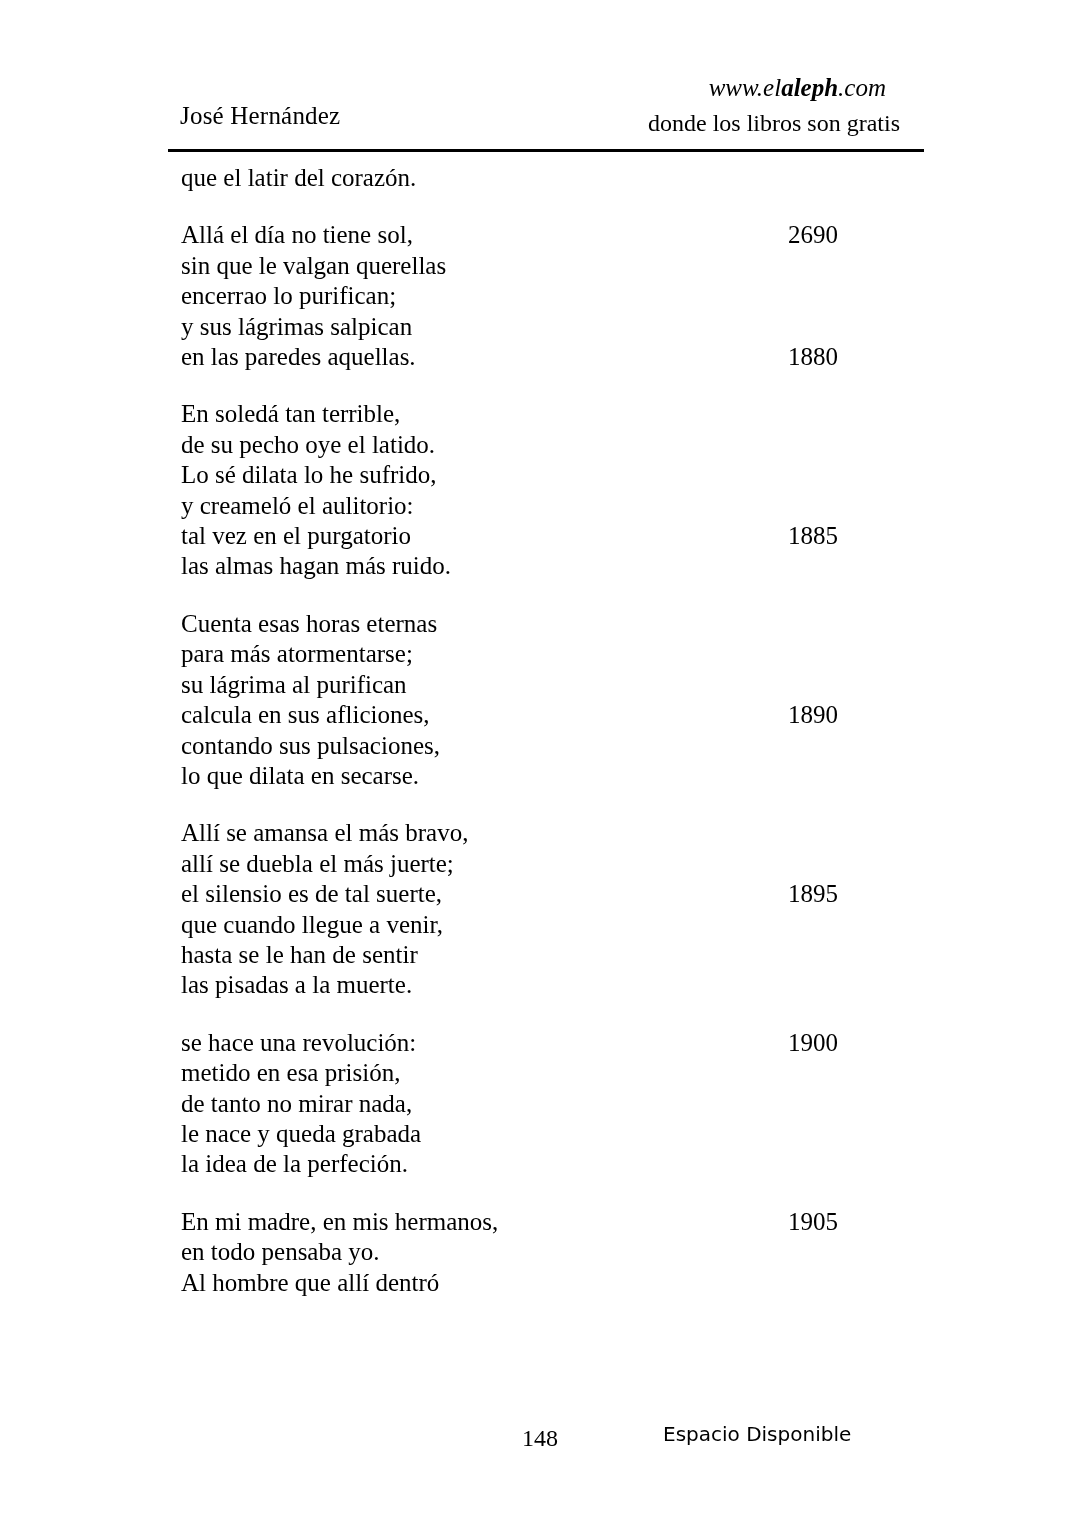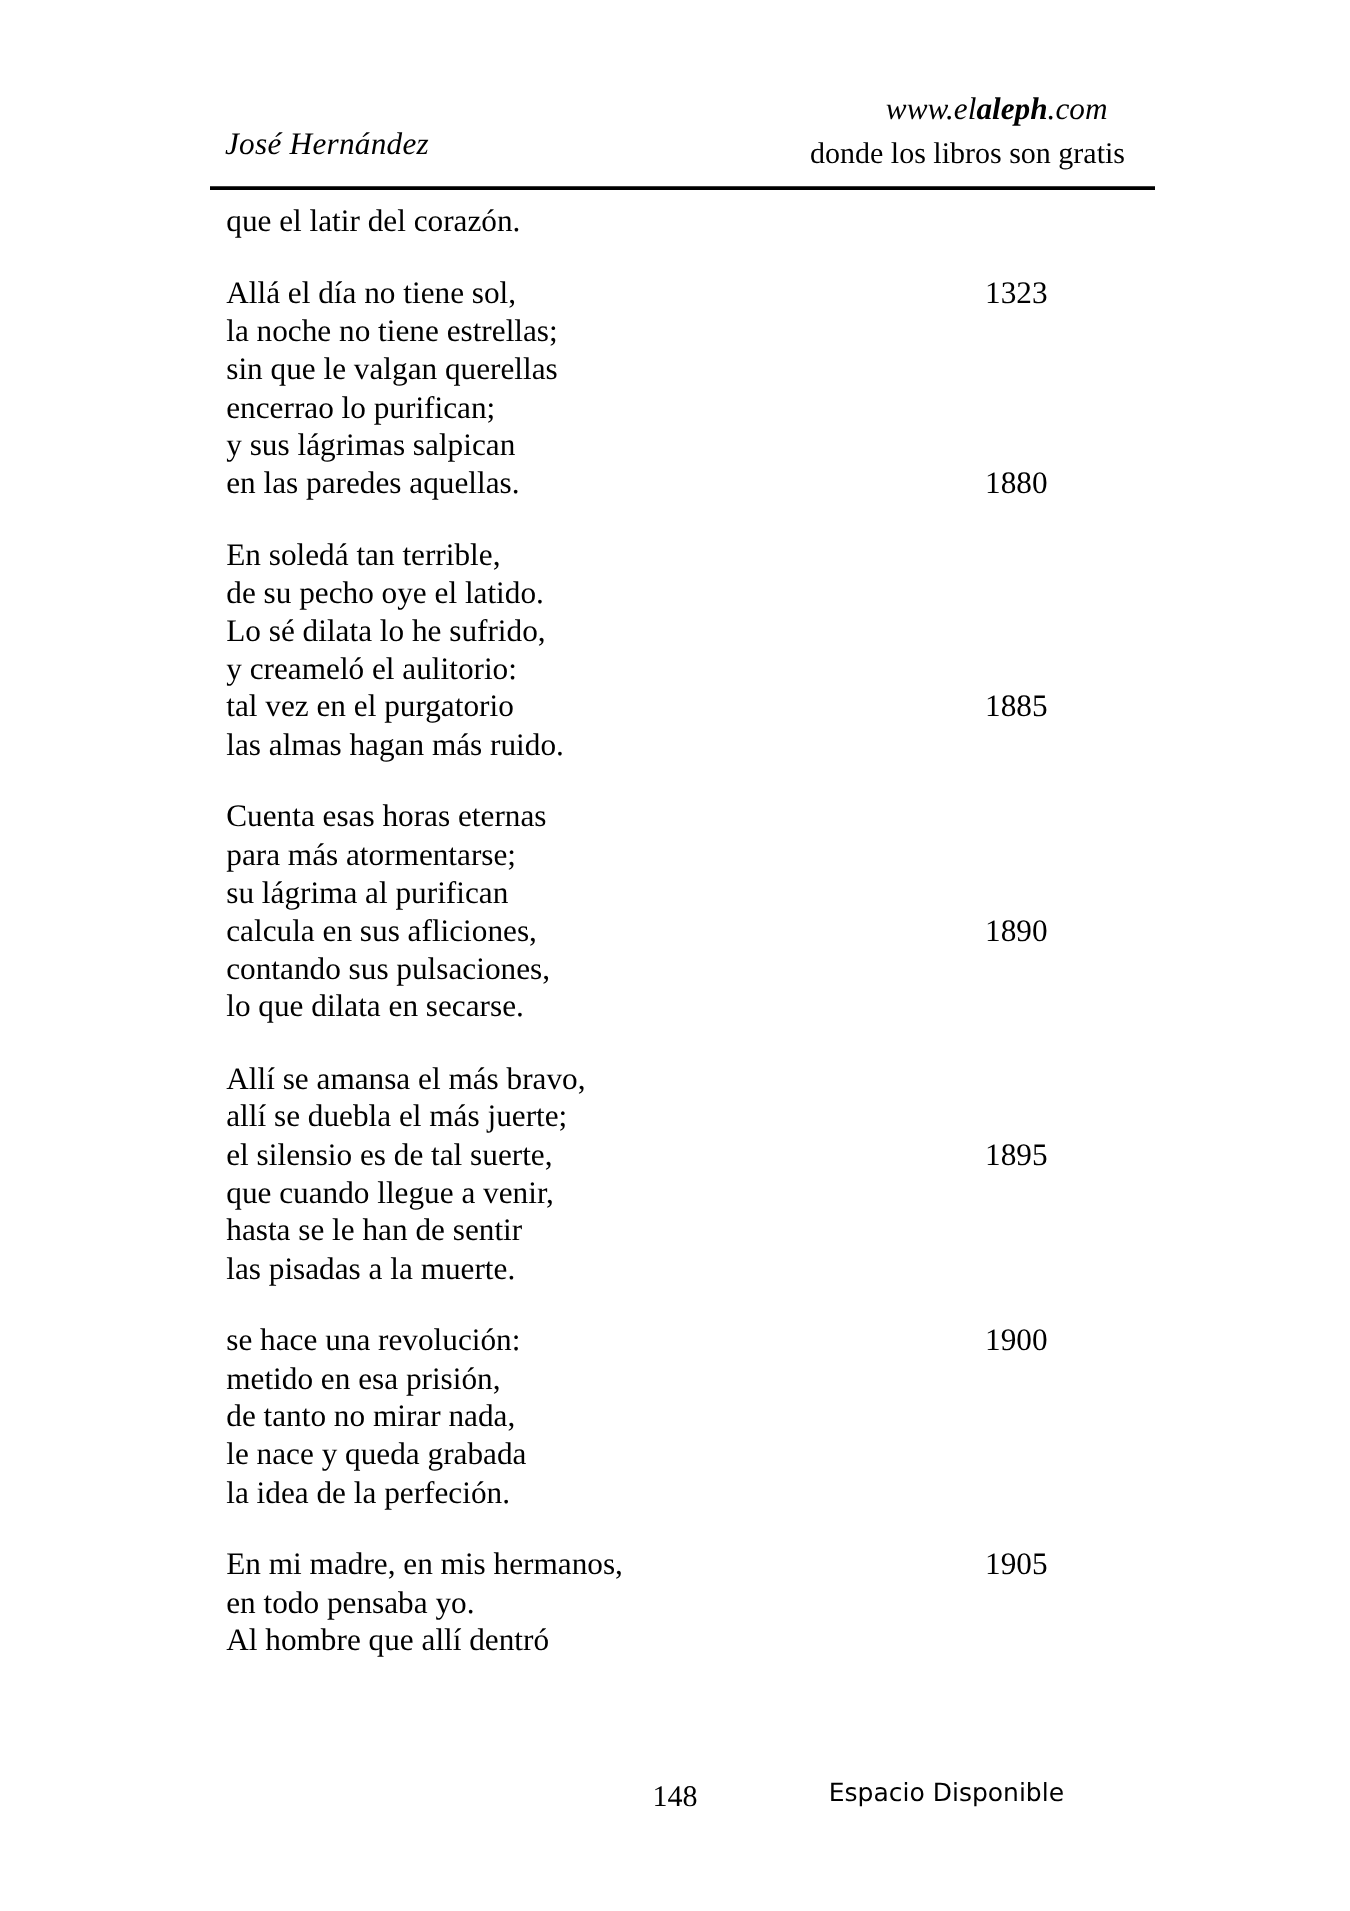--- a/index.html
+++ b/index.html
@@ -21,21 +21,20 @@
     position: absolute;
     left: 168px;
     top: 70px;
     width: 756px;
     height: 72px;
   }
   .header-author {
     position: absolute;
     left: 12px;
     top: 32px;
-    font-style: italic;
     font-size: 25px;
     letter-spacing: 0.2px;
   }
   .header-site {
     position: absolute;
     right: 38px;
     top: 4px;
     font-size: 25px;
     white-space: nowrap;
     font-style: italic;
@@ -108,22 +107,21 @@
     <div class="header-site"><span>www.el</span><span class="bold">aleph</span><span>.com</span></div>
     <div class="header-tagline">donde los libros son gratis</div>
   </div>
   <div class="header-rule"></div>
 
   <div class="body-area">
       <div class="stanza">
         <div class="line"><span>que el latir del corazón.</span></div>
       </div>
       <div class="stanza">
-        <div class="line"><span>Allá el día no tiene sol,</span><span class="num">1323</span></div>
-        <div class="line"><span>la noche no tiene estrellas;</span></div>
+        <div class="line"><span>Allá el día no tiene sol,</span><span class="num">2690</span></div>
         <div class="line"><span>sin que le valgan querellas</span></div>
         <div class="line"><span>encerrao lo purifican;</span></div>
         <div class="line"><span>y sus lágrimas salpican</span></div>
         <div class="line"><span>en las paredes aquellas.</span><span class="num">1880</span></div>
       </div>
       <div class="stanza">
         <div class="line"><span>En soledá tan terrible,</span></div>
         <div class="line"><span>de su pecho oye el latido.</span></div>
         <div class="line"><span>Lo sé dilata lo he sufrido,</span></div>
         <div class="line"><span>y creameló el aulitorio:</span></div>

